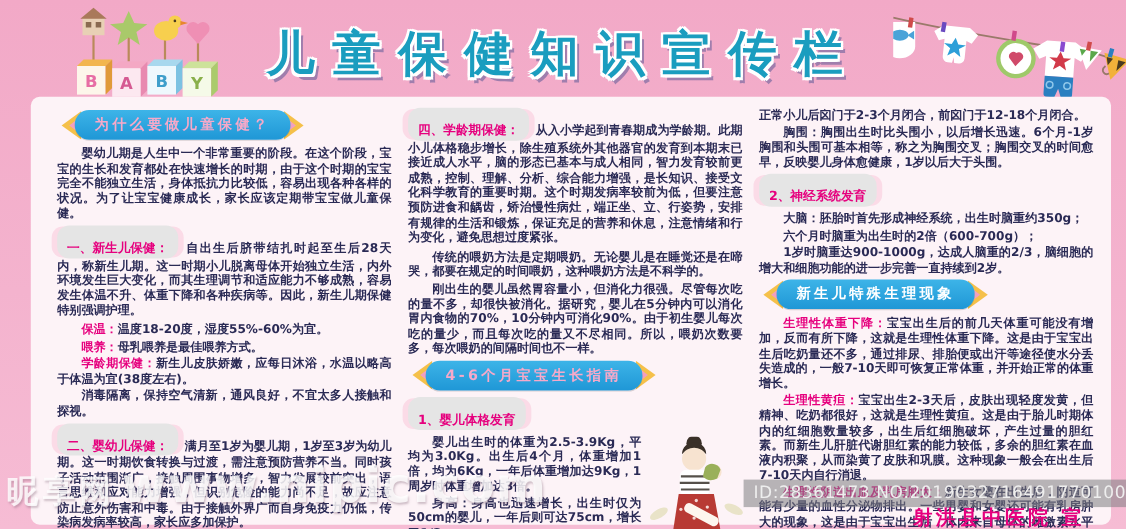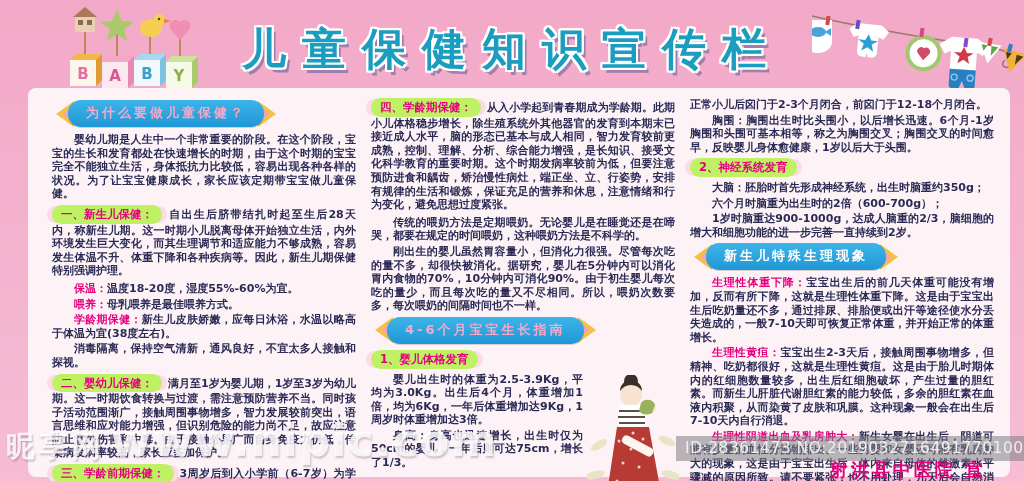--- a/index.html
+++ b/index.html
@@ -35,21 +35,21 @@
   .banner{ display:flex; align-items:center; margin:2px 0 6px 2px; }
   .banner .pillbg{ background:linear-gradient(180deg,#3db4e8,#1f97d6); border-radius:13px;
       padding:4px 18px 5px; font-size:13px; font-weight:bold; letter-spacing:3px;
       color:#f6a9c9; white-space:nowrap; box-shadow:0 1px 0 rgba(0,0,0,.15); z-index:1; }
   .banner.white .pillbg{ color:#ffffff; }
   .banner svg{ flex:0 0 auto; }
   .banner .chev-l{ margin-right:-6px; }
   .banner .chev-r{ margin-left:-6px; }
 
   
-  .pill{ display:inline-block; background:#bef264; border-radius:11px; padding:3px 9px 2px;
+  .pill{ display:inline-block; background:#e5e5e5; border-radius:11px; padding:14px 9px 2px;
       color:#e6007e; font-size:11.5px; font-weight:bold; margin-right:6px;
       box-shadow:-6px 0 0 -1px #fbdbe7, 6px 0 0 -1px #fbdbe7; }
 
   .mb4{ margin-bottom:4px; } .mt4{ margin-top:4px; }
 
   
   .mom{ float:right; width:92px; height:124px; margin:2px -4px 0 4px; shape-outside:inset(0); }
 
   
   .idbar{ position:absolute; right:0; bottom:20px; width:348px; height:25px;
@@ -259,21 +259,21 @@
             <polygon points="20,0 2,13 20,26" fill="#f5c04a"></polygon>
               <polygon points="18,6 9,13 18,20" fill="#f2a0bf"></polygon>
             </svg>
           <div class="pillbg">新生儿特殊生理现象</div>
           <svg class="chev-r" width="20" height="26" viewBox="0 0 20 26">
             <polygon points="0,0 18,13 0,26" fill="#f5c04a"></polygon>
               <polygon points="2,6 11,13 2,20" fill="#f2a0bf"></polygon>
             </svg>
         </div>
         <p class="p indent"><span class="lbl">生理性体重下降：</span><span>宝宝出生后的前几天体重可能没有增加，反而有所下降，这就是生理性体重下降。这是由于宝宝出生后吃奶量还不多，通过排尿、排胎便或出汗等途径使水分丢失造成的，一般7-10天即可恢复正常体重，并开始正常的体重增长。</span></p>
-        <p class="p indent"><span class="lbl">生理性黄疸：</span><span>宝宝出生2-3天后，接触周围事物增多，但精神、吃奶都很好，这就是生理性黄疸。这是由于胎儿时期体内的红细胞数量较多，出生后红细胞破坏，产生过量的胆红素。而新生儿肝脏代谢胆红素的能力较低，多余的胆红素在血液内积聚，从而染黄了皮肤和巩膜。这种现象一般会在出生后7-10天内自行消退。</span></p>
+        <p class="p indent"><span class="lbl">生理性黄疸：</span><span>宝宝出生2-3天后，皮肤出现轻度发黄，但精神、吃奶都很好，这就是生理性黄疸。这是由于胎儿时期体内的红细胞数量较多，出生后红细胞破坏，产生过量的胆红素。而新生儿肝脏代谢胆红素的能力较低，多余的胆红素在血液内积聚，从而染黄了皮肤和巩膜。这种现象一般会在出生后7-10天内自行消退。</span></p>
         <p class="p indent"><span class="lbl">生理性阴道出血及乳房肿大：</span><span>新生女婴在出生后，阴道可能有少量的血性分泌物排出。一些男婴和女婴还可能有乳房肿大的现象，这是由于宝宝出生后，体内来自母体的雌激素水平骤减的原因所致。请不要紧张，也不用处理，几天后会自然消失。</span></p>
       </div>
     </div>
   </div>
 
   <div class="idbar">ID:28361473 NO:20190327164917701000</div>
   <div class="hospital">射洪县中医院 宣</div>
   <div class="wm">
     <span class="big">昵享网</span>
     <span class="url">www.nipic.com</span>

